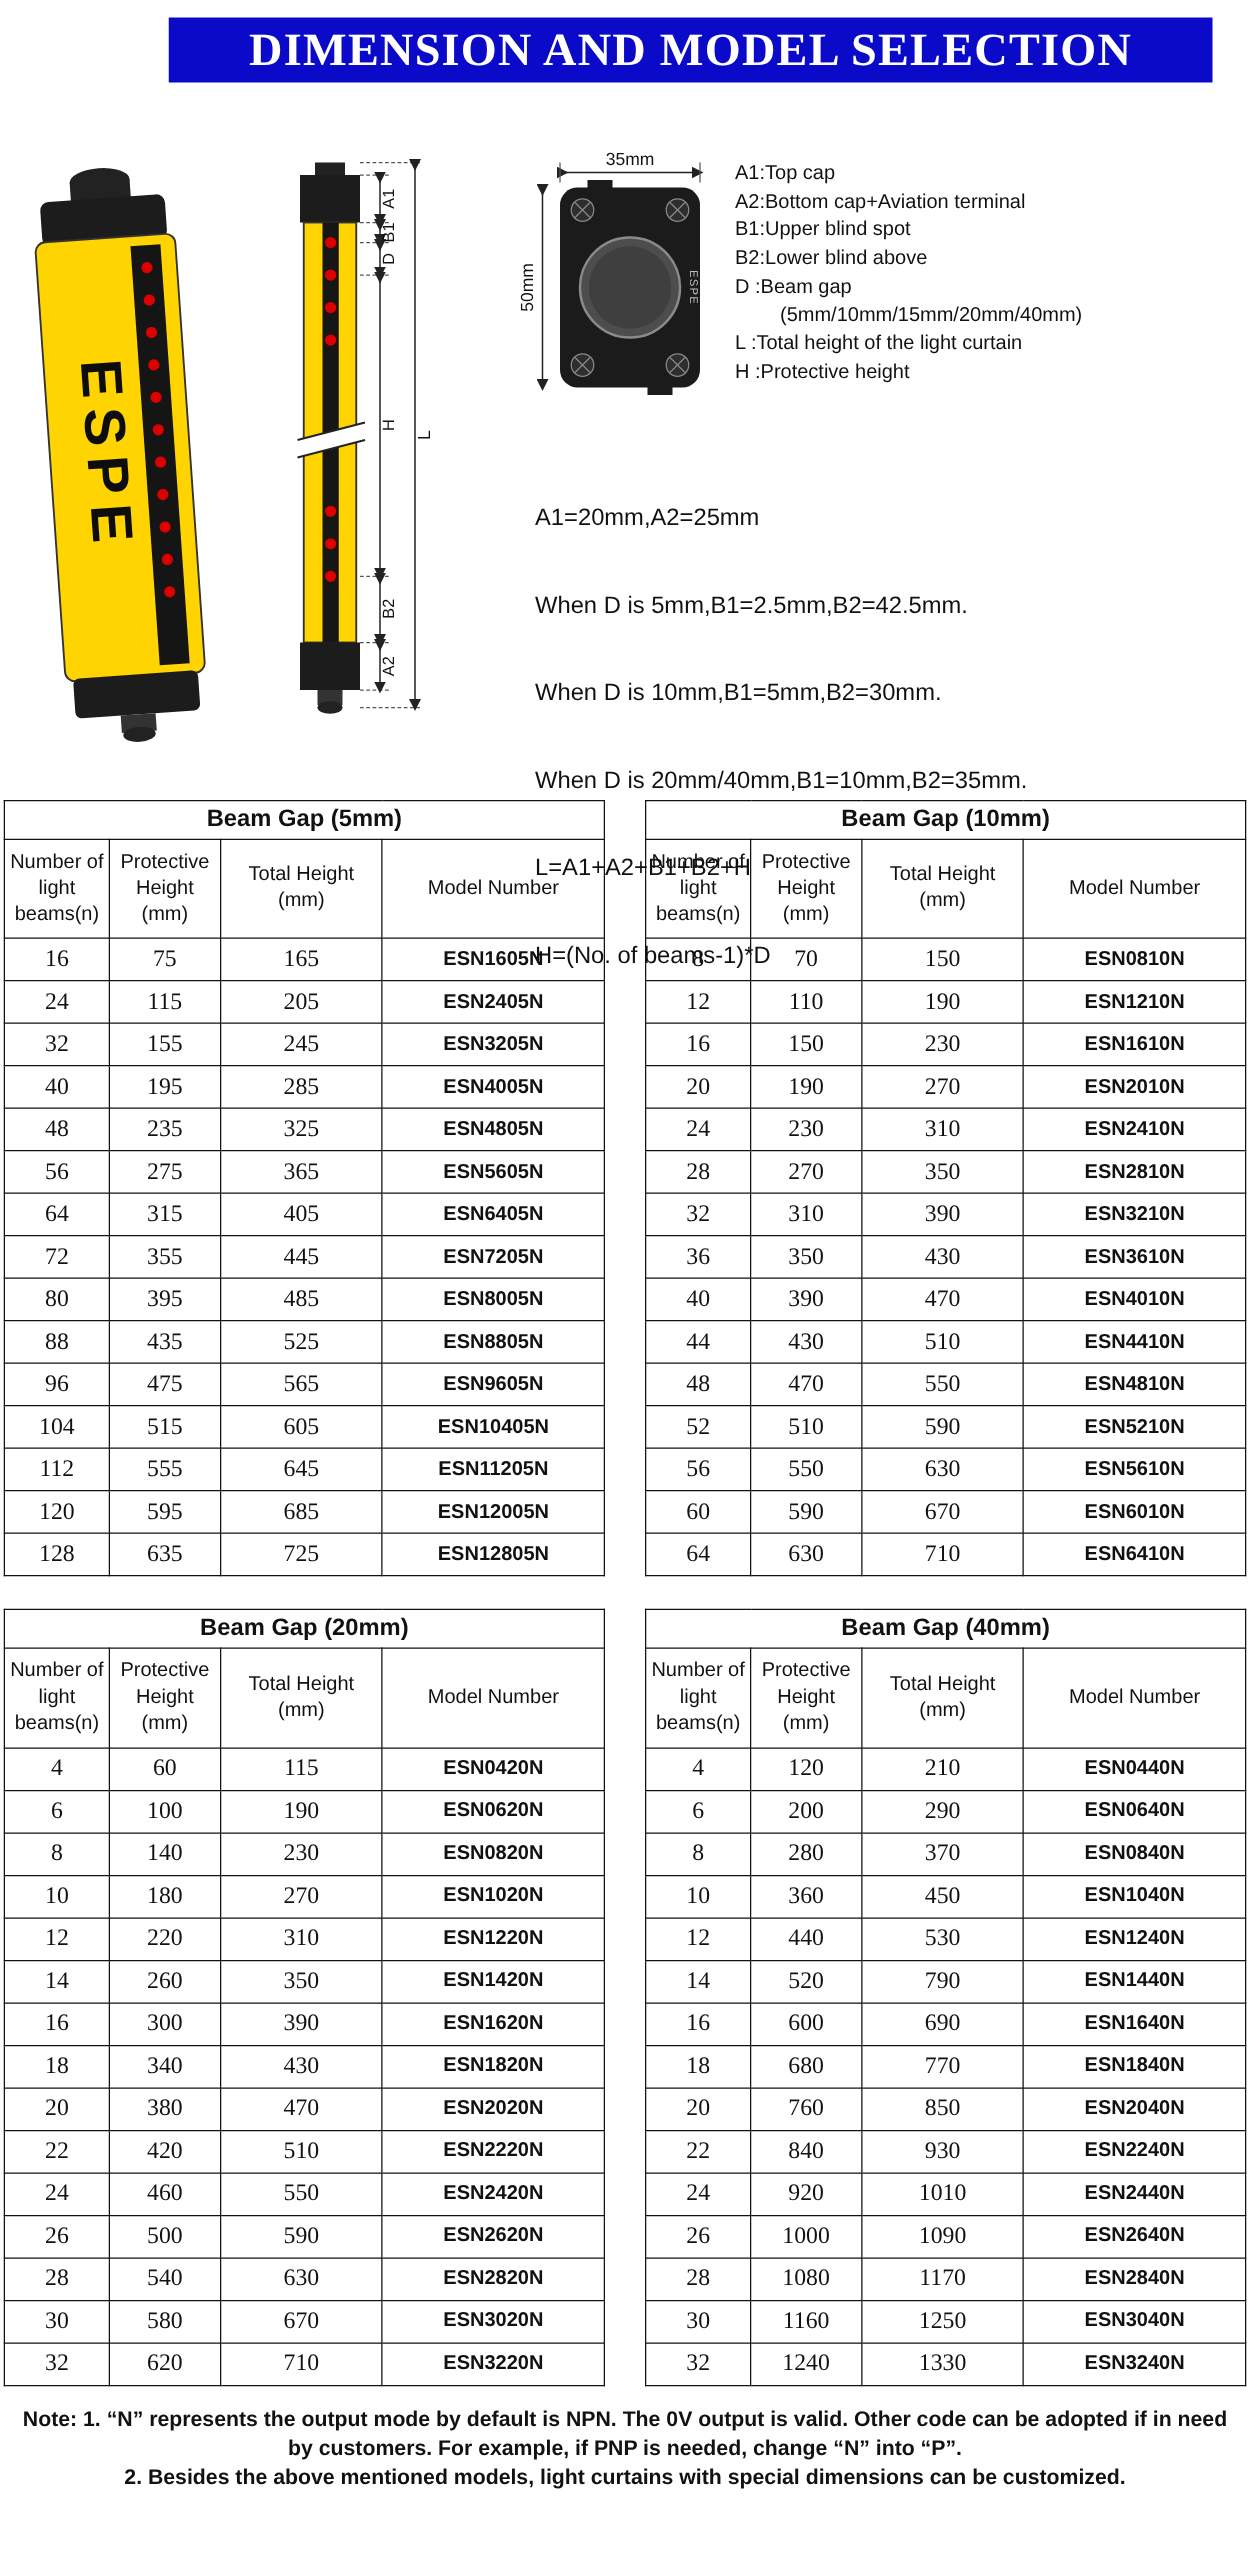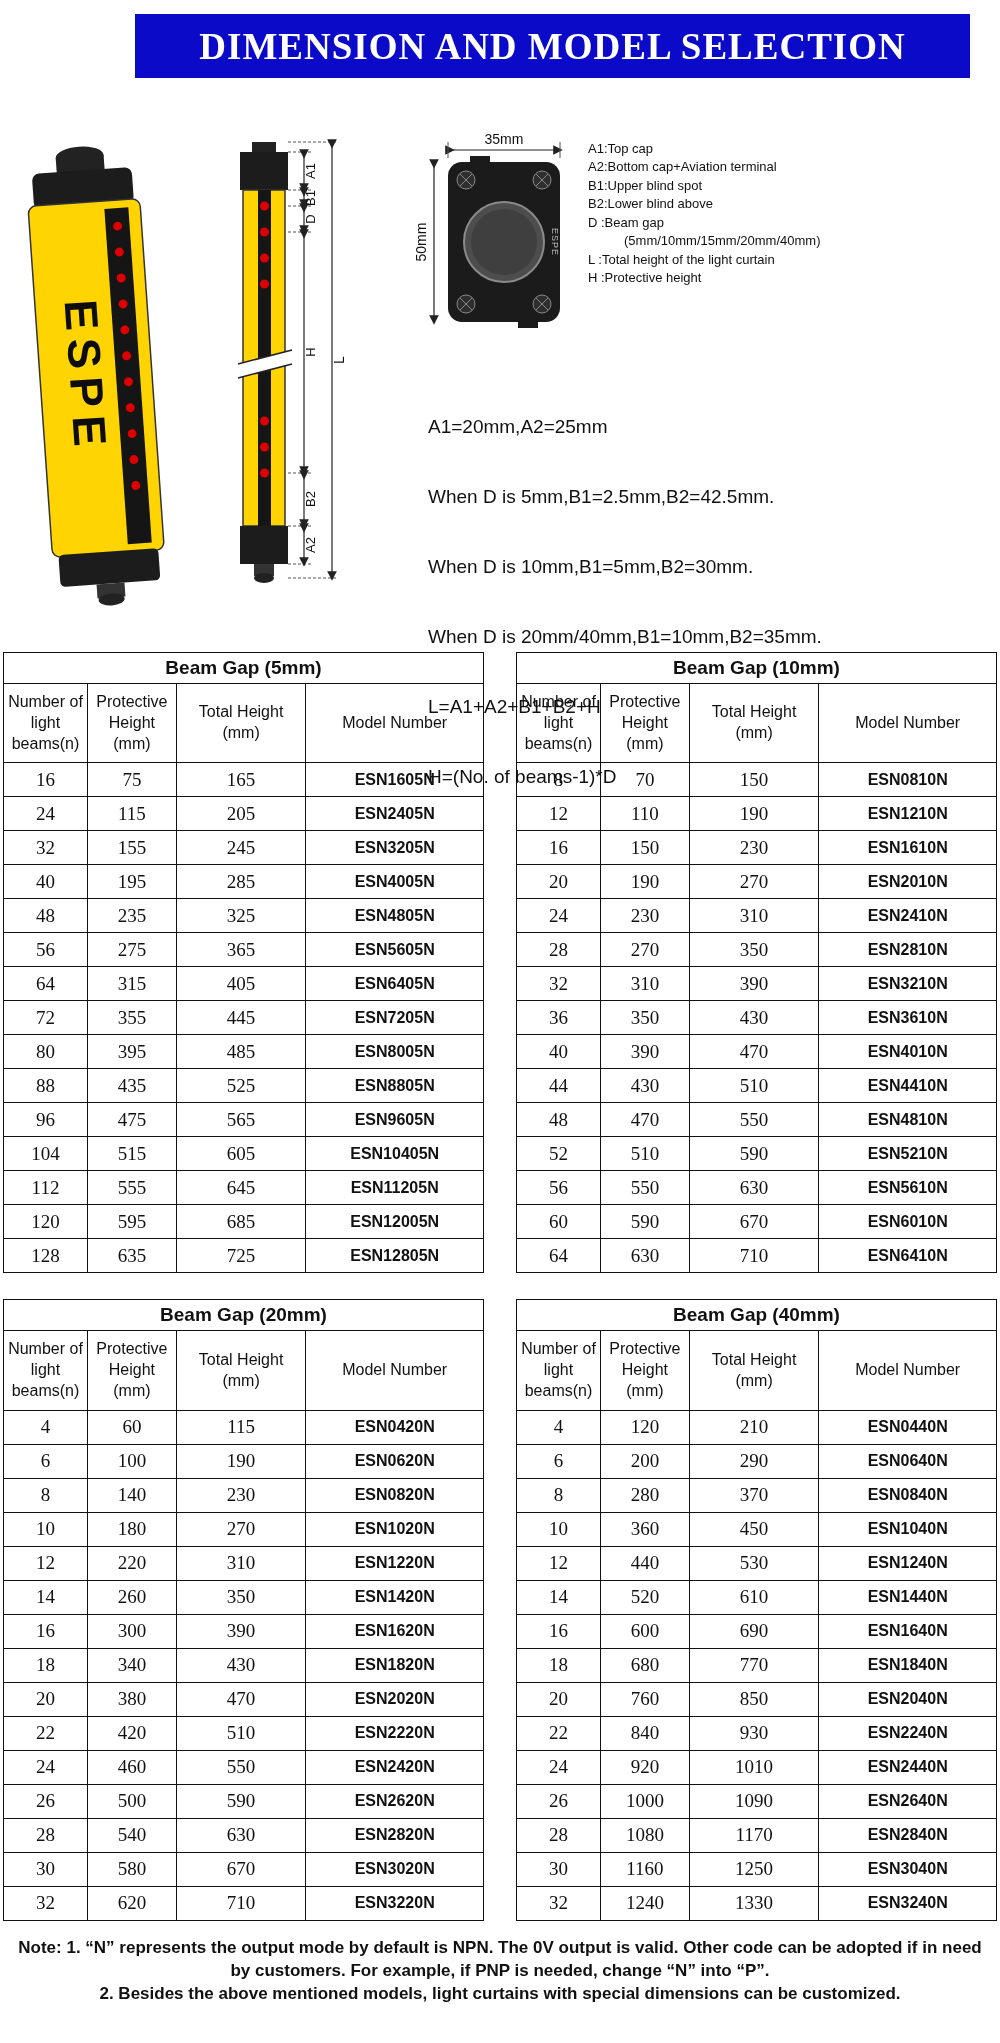--- a/index.html
+++ b/index.html
@@ -1,35 +1,35 @@
 <!DOCTYPE html>
 <html><head>
 <meta charset="utf-8">
 <style>
   html,body{margin:0;padding:0;background:#ffffff;}
   body{width:1000px;height:2043px;font-family:"Liberation Sans",sans-serif;color:#111;overflow:hidden;}
 
   
   .banner{
     margin:14px 30px 0 135px;
-    width:835px;height:64px;
+    width:835px;height:52px;
     background:#0a0ac8;
     display:flex;align-items:center;justify-content:center;
   }
   .banner h1{
     margin:0;color:#fff;
     font-family:"Liberation Serif",serif;
     font-size:37px;font-weight:bold;letter-spacing:1px;
   }
 
   
   .diagram{position:relative;height:520px;margin-top:28px;}
   .diagram svg{position:absolute;left:0;top:0;}
 
-  .legend{position:absolute;left:588px;top:34px;font-size:13px;line-height:1.42;}
+  .legend{position:absolute;left:588px;top:34px;font-size:16px;line-height:1.42;}
   .legend-line{white-space:nowrap;}
   .legend .legend-line:nth-child(6){padding-left:36px;}
 
   .formulas{position:absolute;left:428px;top:262px;font-size:19px;}
   .formula-line{margin-bottom:13px;white-space:nowrap;margin-top:48px;}
 
   
   .tables-row{display:flex;gap:32px;padding:0 3px;margin-top:26px;}
   .tables-row table{flex:1;border-collapse:collapse;table-layout:fixed;}
   th,td{border:1.5px solid #111;text-align:center;vertical-align:middle;}
@@ -571,21 +571,21 @@
         </tr>
         <tr>
           <td class="cell-num">12</td>
           <td class="cell-num">440</td>
           <td class="cell-num">530</td>
           <td class="cell-model">ESN1240N</td>
         </tr>
         <tr>
           <td class="cell-num">14</td>
           <td class="cell-num">520</td>
-          <td class="cell-num">610</td>
+          <td class="cell-num">790</td>
           <td class="cell-model">ESN1440N</td>
         </tr>
         <tr>
           <td class="cell-num">16</td>
           <td class="cell-num">600</td>
           <td class="cell-num">690</td>
           <td class="cell-model">ESN1640N</td>
         </tr>
         <tr>
           <td class="cell-num">18</td>

